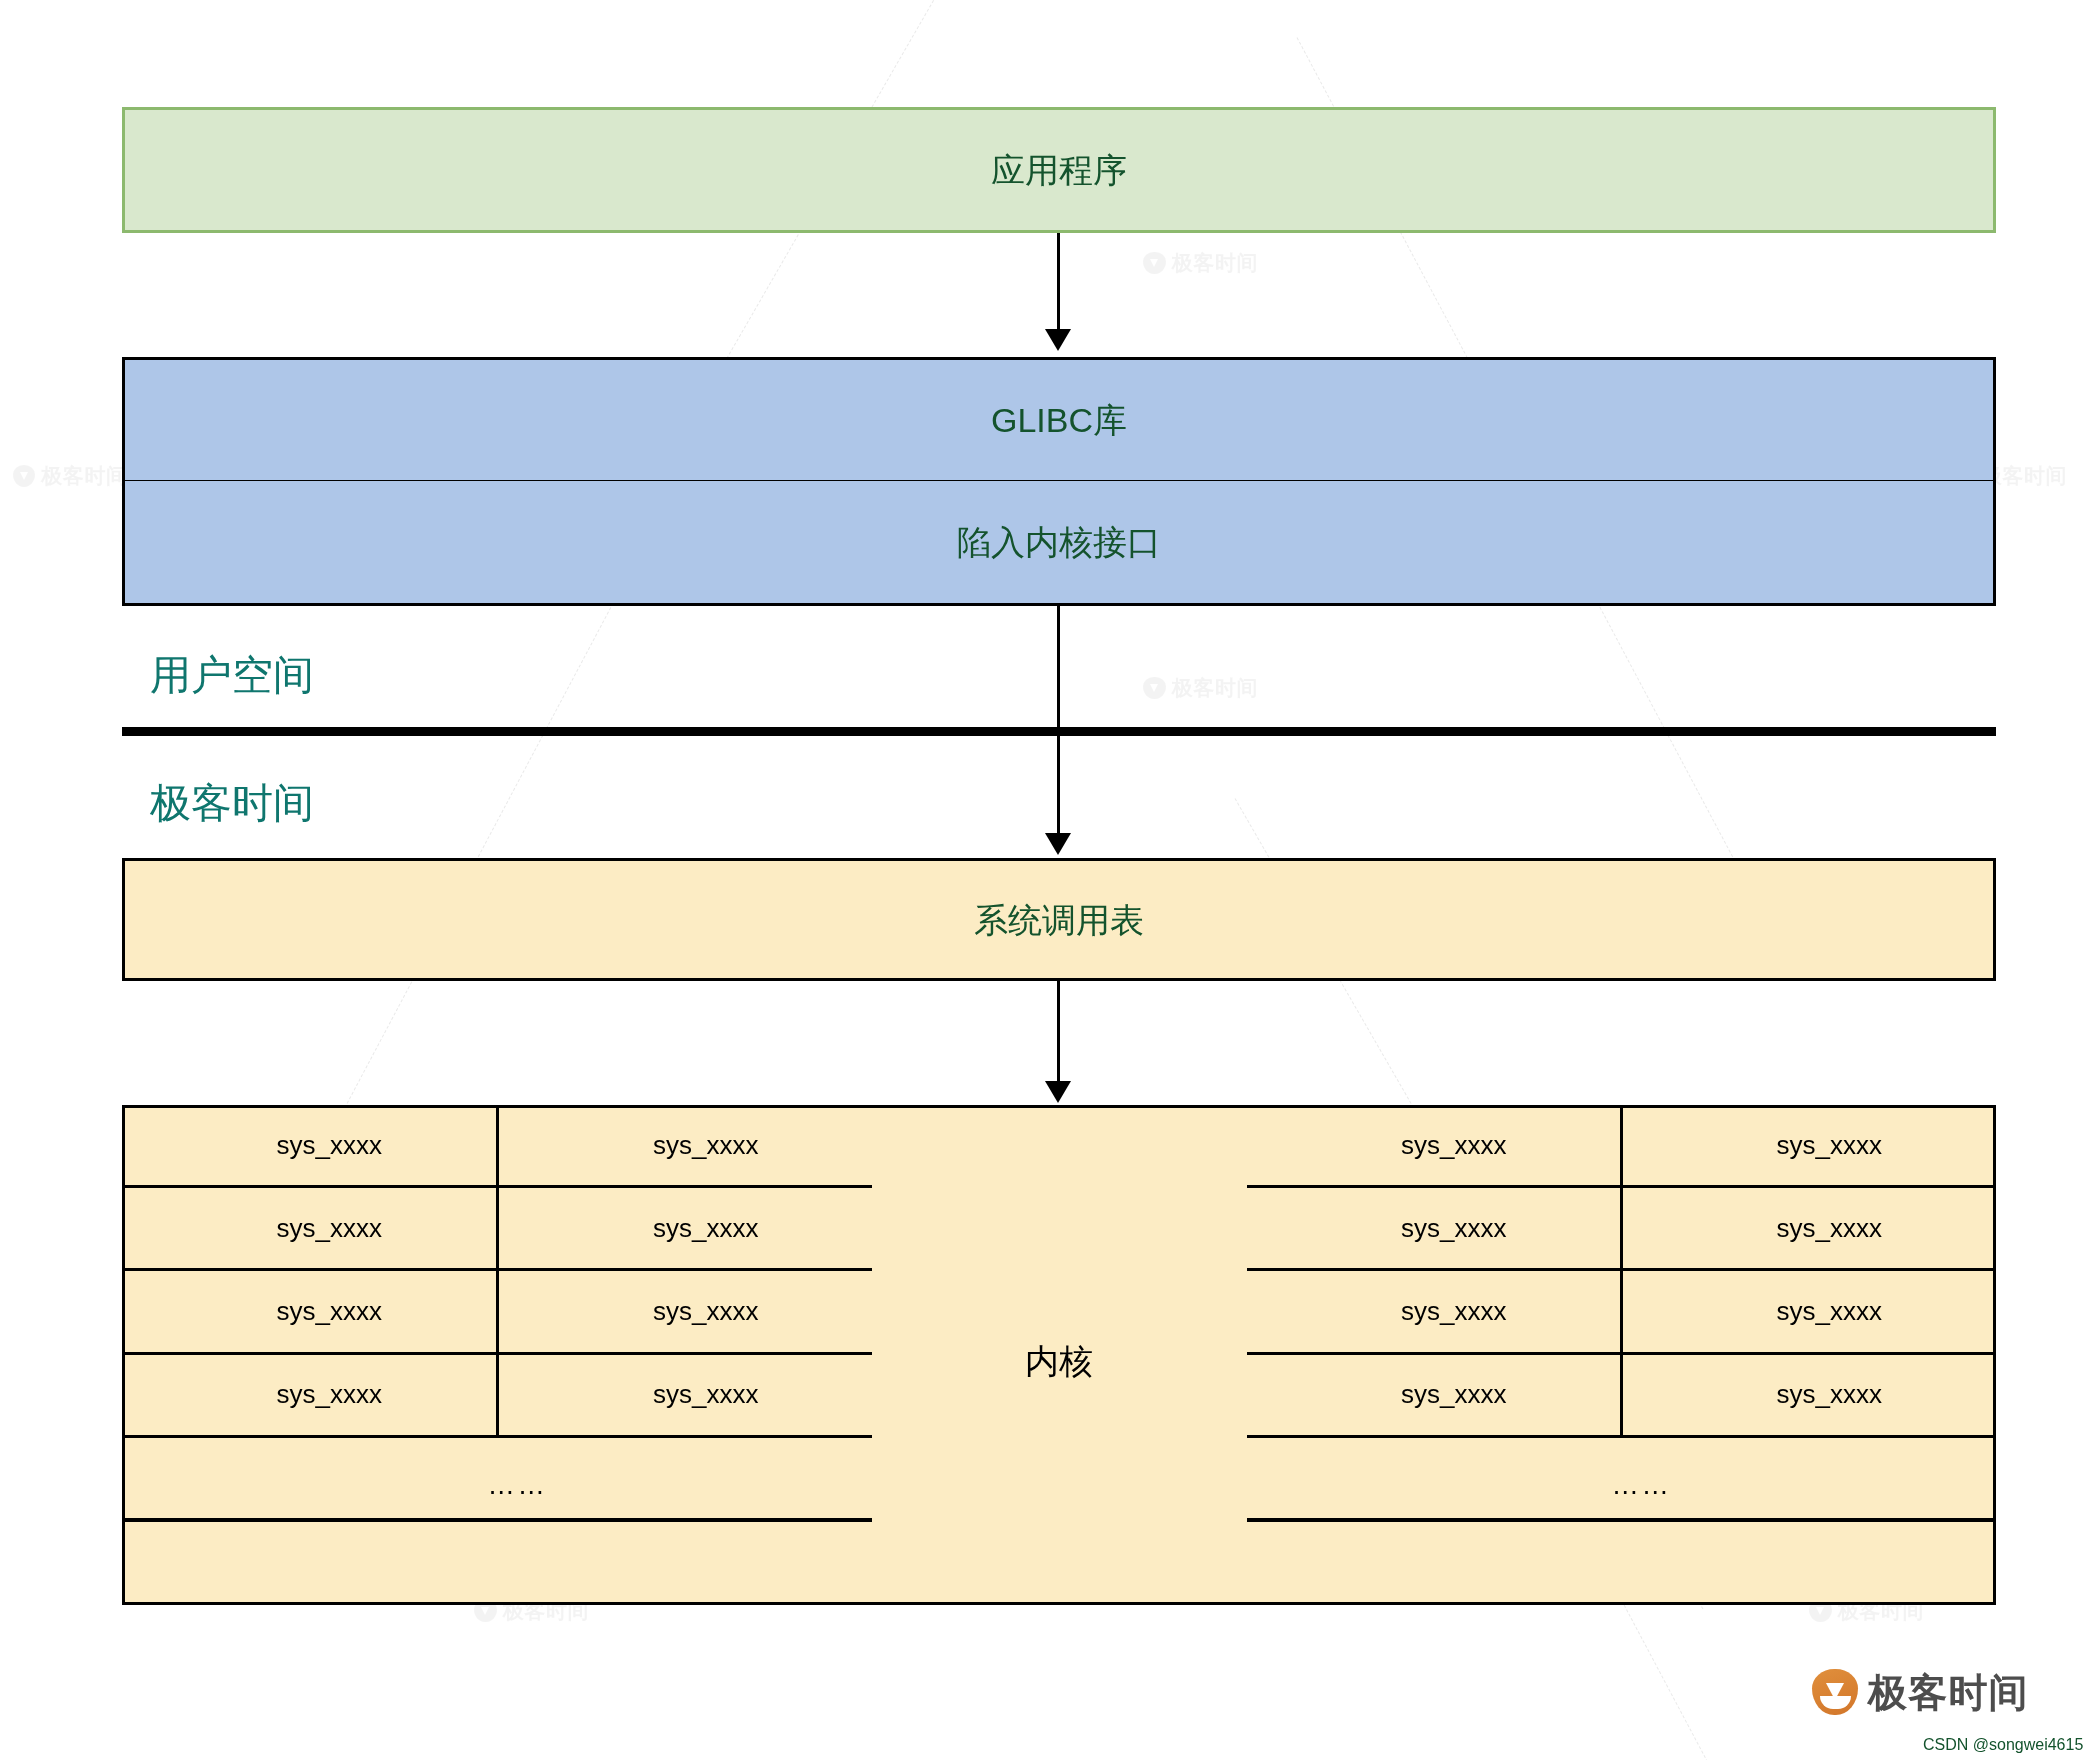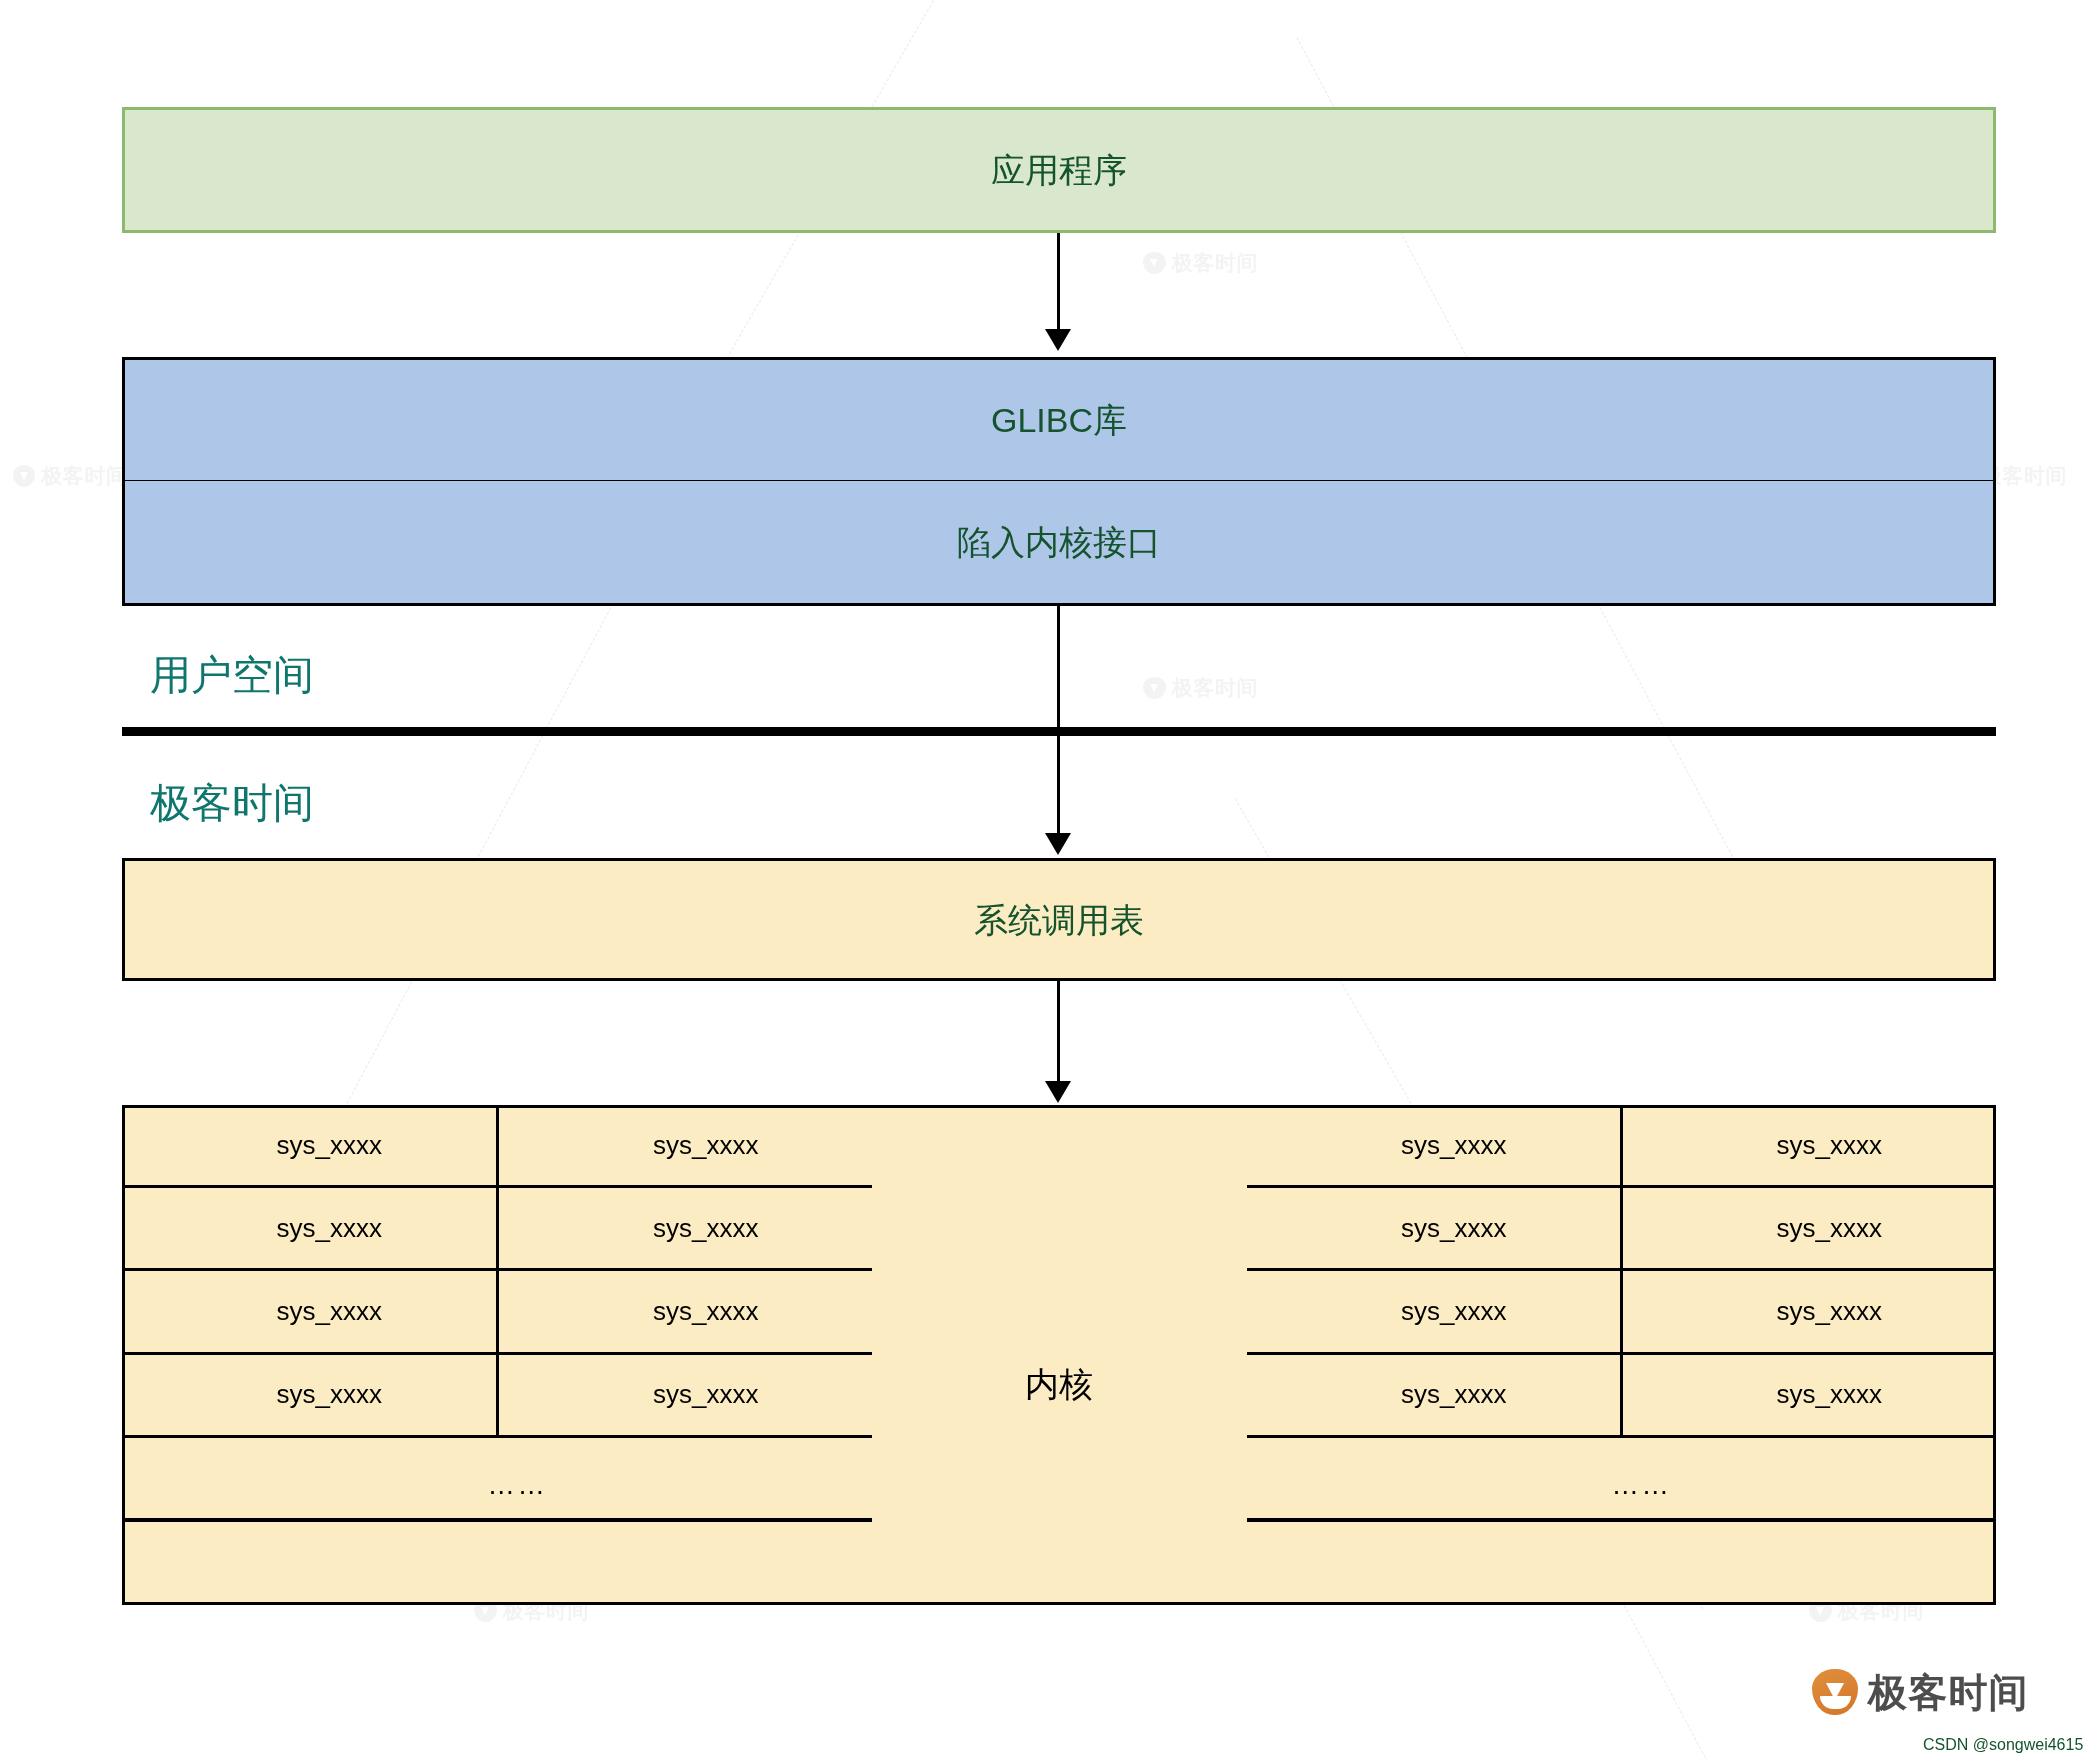--- a/index.html
+++ b/index.html
@@ -139,21 +139,21 @@
     left: 122px; top: 1105px;
     width: 1874px; height: 500px;
     background: #fcecc4;
     border: 3.1px solid #000000;
     box-sizing: border-box;
     z-index: 3;
   }
   #kernel-label {
     position: absolute;
     left: 0; right: 0;
-    top: 259px;
+    top: 236px;
     text-align: center;
     font-size: 34px;
     line-height: 1;
     color: #000;
     z-index: 4;
   }
 
   
   .sys-grid {
     position: absolute;

